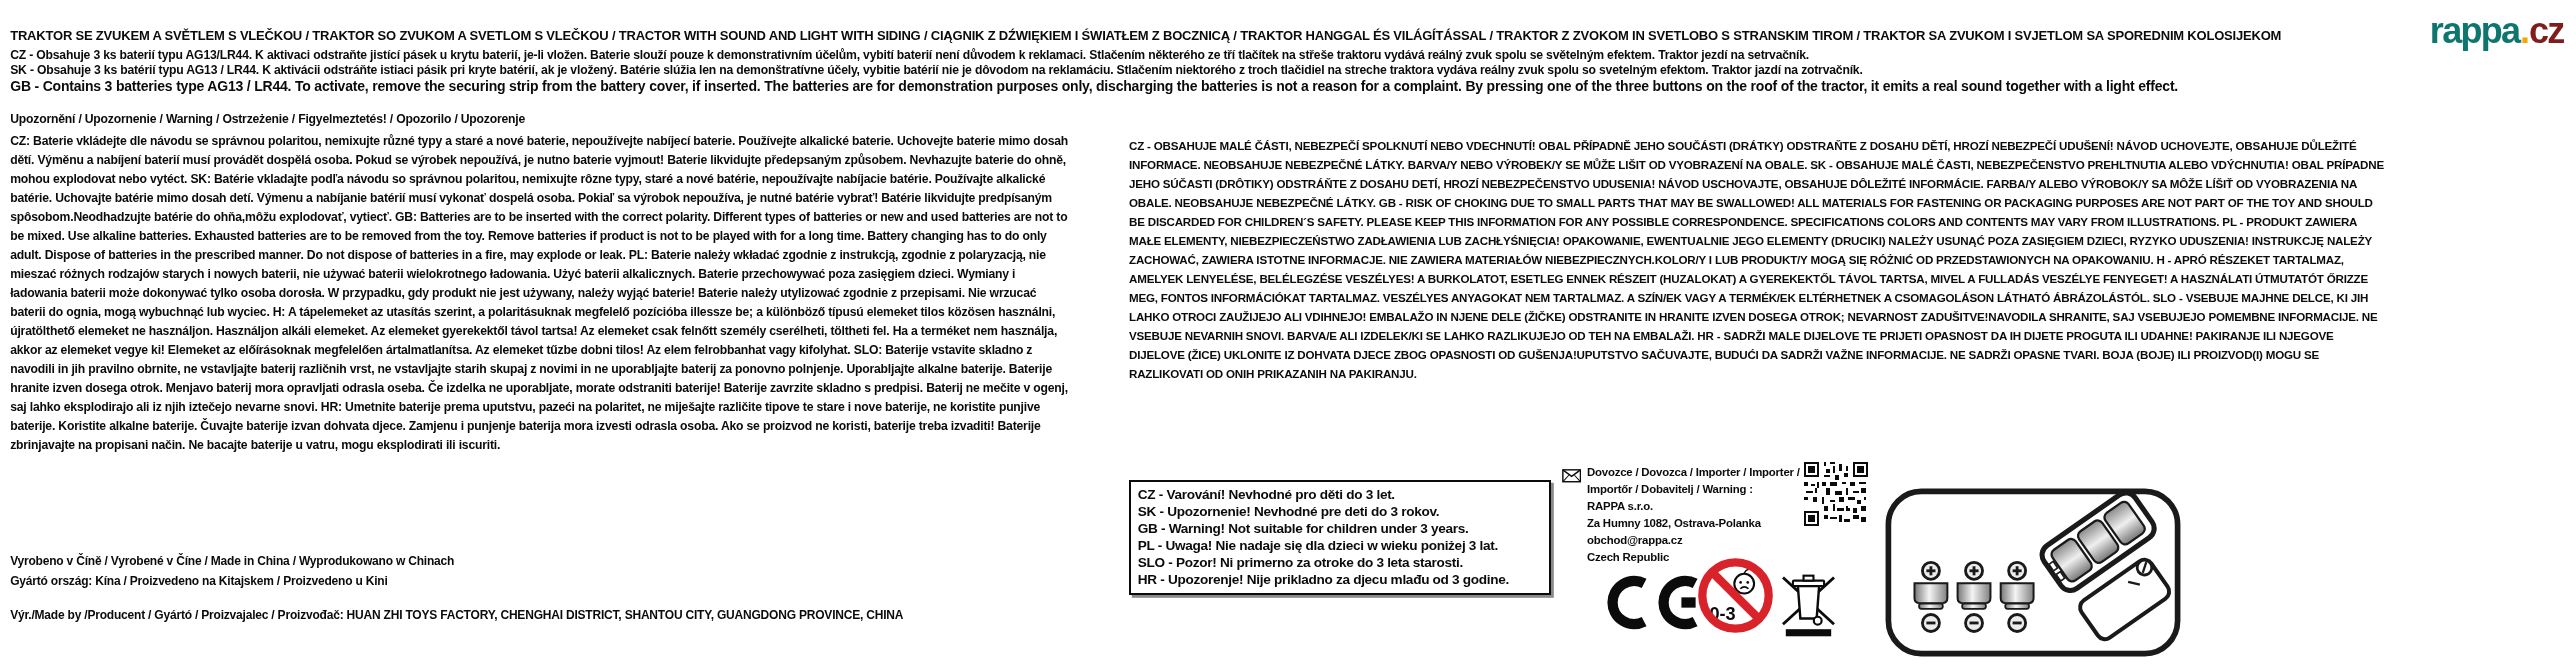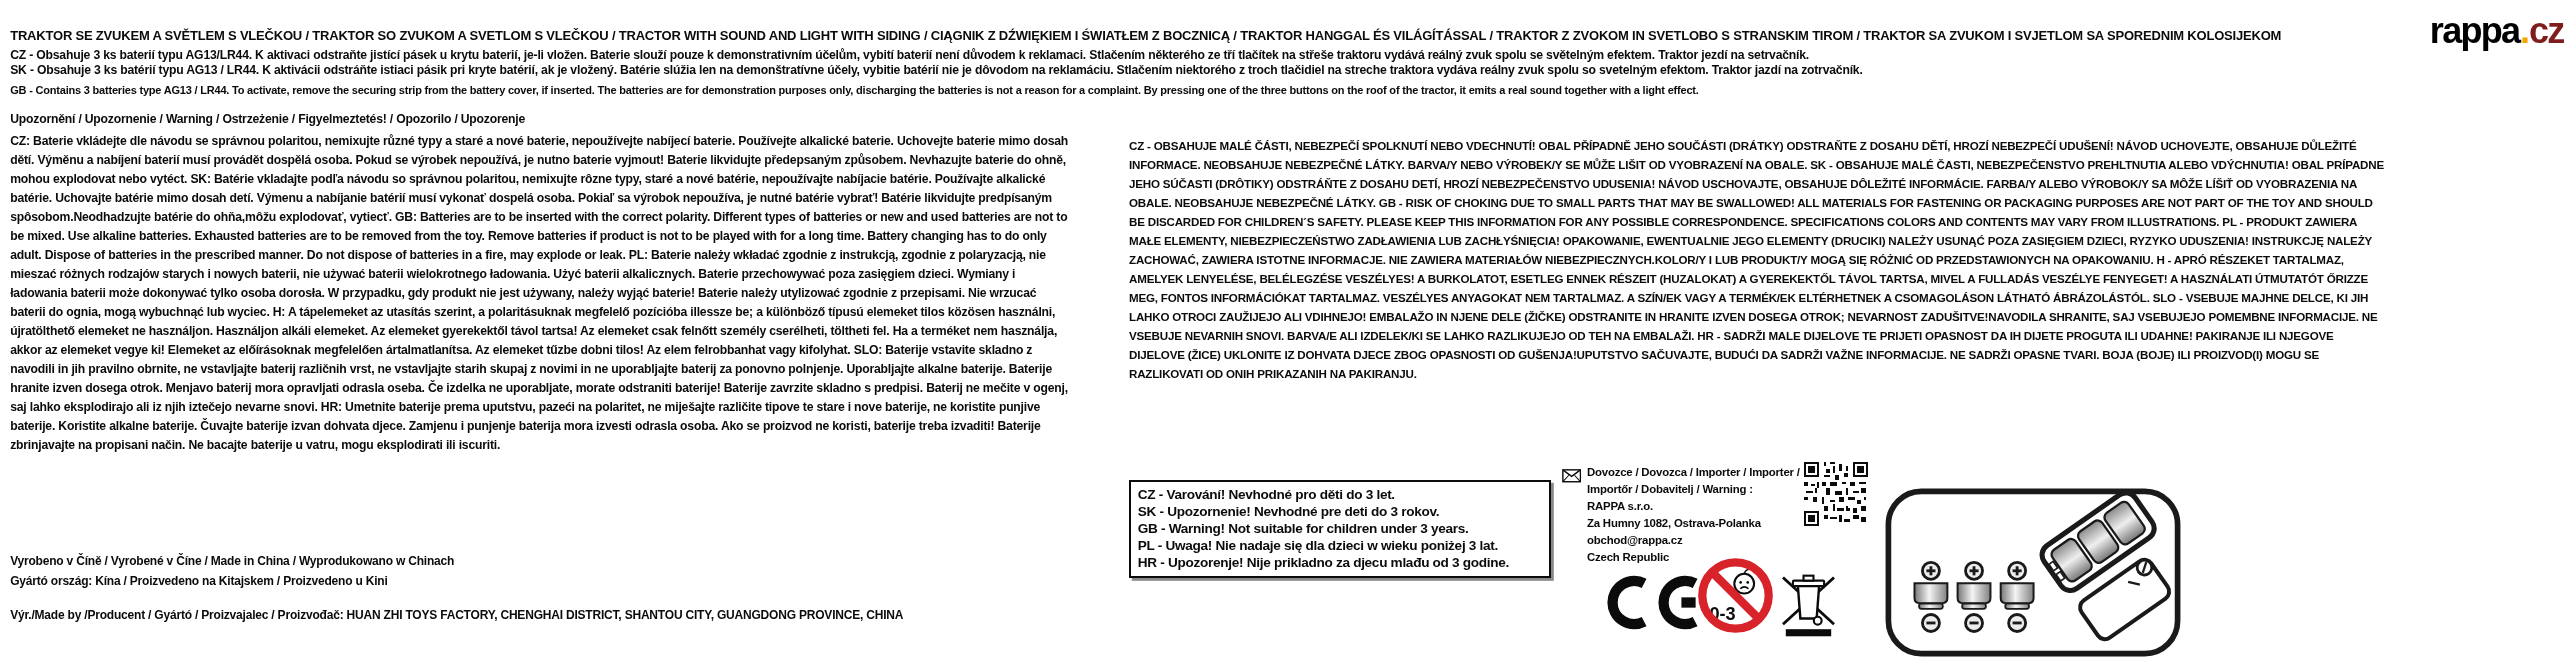--- a/index.html
+++ b/index.html
@@ -8,21 +8,21 @@
     font-family:"Liberation Sans","DejaVu Sans",sans-serif;
     color:#0b0b0b;overflow:hidden;
   }
   .abs{position:absolute;}
   .nowrap{white-space:nowrap;}
   .b{font-weight:700;}
   
   .title-line{left:10.2px;top:28px;font-size:13px;letter-spacing:-0.2px;}
   .hdr-cz{left:10.2px;top:48px;font-size:12.2px;letter-spacing:-0.2px;}
   .hdr-sk{left:10.2px;top:63px;font-size:12.2px;letter-spacing:-0.2px;}
-  .hdr-gb{left:10.2px;top:84px;font-size:11px;letter-spacing:-0.2px;}
+  .hdr-gb{left:10.2px;top:78px;font-size:14px;letter-spacing:-0.2px;}
   
   .logo{right:12.5px;top:12.5px;font-size:36px;font-weight:700;letter-spacing:-1.7px;line-height:1;}
   .logo .dot{margin:0 0.6px;}
   
   .warn-heading{left:10.2px;top:112px;font-size:12.2px;letter-spacing:-0.2px;}
   .warn-body{left:10.2px;top:132px;width:1062px;font-size:12.2px;line-height:19px;letter-spacing:-0.2px;text-align:left;}
   
   .caps-body{left:1129px;top:136px;width:1257px;font-size:11.6px;line-height:19px;letter-spacing:-0.2px;}
   
   .madein-1{left:10.2px;top:554px;font-size:12px;letter-spacing:-0.2px;}
@@ -48,37 +48,38 @@
 </style>
 </head>
 <body>
 
 <div class="abs title-line b nowrap">TRAKTOR SE ZVUKEM A SVĚTLEM S VLEČKOU / TRAKTOR SO ZVUKOM A SVETLOM S VLEČKOU / TRACTOR WITH SOUND AND LIGHT WITH SIDING / CIĄGNIK Z DŹWIĘKIEM I ŚWIATŁEM Z BOCZNICĄ / TRAKTOR HANGGAL ÉS VILÁGÍTÁSSAL / TRAKTOR Z ZVOKOM IN SVETLOBO S STRANSKIM TIROM / TRAKTOR SA ZVUKOM I SVJETLOM SA SPOREDNIM KOLOSIJEKOM</div>
 <div class="abs hdr-cz b nowrap">CZ - Obsahuje 3 ks baterií typu AG13/LR44. K aktivaci odstraňte jistící pásek u krytu baterií, je-li vložen. Baterie slouží pouze k demonstrativním účelům, vybití baterií není důvodem k reklamaci. Stlačením některého ze tří tlačítek na střeše traktoru vydává reálný zvuk spolu se světelným efektem. Traktor jezdí na setrvačník.</div>
 <div class="abs hdr-sk b nowrap">SK - Obsahuje 3 ks batérií typu AG13 / LR44. K aktivácii odstráňte istiaci pásik pri kryte batérií, ak je vložený. Batérie slúžia len na demonštratívne účely, vybitie batérií nie je dôvodom na reklamáciu. Stlačením niektorého z troch tlačidiel na streche traktora vydáva reálny zvuk spolu so svetelným efektom. Traktor jazdí na zotrvačník.</div>
 <div class="abs hdr-gb b nowrap">GB - Contains 3 batteries type AG13 / LR44. To activate, remove the securing strip from the battery cover, if inserted. The batteries are for demonstration purposes only, discharging the batteries is not a reason for a complaint. By pressing one of the three buttons on the roof of the tractor, it emits a real sound together with a light effect.</div>
 
 <div class="abs logo nowrap">
-  <span style="color:#000000;">rappa</span><span class="dot" style="color:#f7a600;">.</span><span style="color:#7f1d1d;">cz</span>
+  <span style="color:#0f766e;">rappa</span><span class="dot" style="color:#f7a600;">.</span><span style="color:#7f1d1d;">cz</span>
 </div>
 
 <div class="abs warn-heading b">Upozornění / Upozornenie / Warning / Ostrzeżenie / Figyelmeztetés! / Opozorilo / Upozorenje</div>
 <div class="abs warn-body b">CZ: Baterie vkládejte dle návodu se správnou polaritou, nemixujte různé typy a staré a nové baterie, nepoužívejte nabíjecí baterie. Používejte alkalické baterie. Uchovejte baterie mimo dosah dětí. Výměnu a nabíjení baterií musí provádět dospělá osoba. Pokud se výrobek nepoužívá, je nutno baterie vyjmout! Baterie likvidujte předepsaným způsobem. Nevhazujte baterie do ohně, mohou explodovat nebo vytéct. SK: Batérie vkladajte podľa návodu so správnou polaritou, nemixujte rôzne typy, staré a nové batérie, nepoužívajte nabíjacie batérie. Používajte alkalické batérie. Uchovajte batérie mimo dosah detí. Výmenu a nabíjanie batérií musí vykonať dospelá osoba. Pokiaľ sa výrobok nepoužíva, je nutné batérie vybrať! Batérie likvidujte predpísaným spôsobom.Neodhadzujte batérie do ohňa,môžu explodovať, vytiecť. GB: Batteries are to be inserted with the correct polarity. Different types of batteries or new and used batteries are not to be mixed. Use alkaline batteries. Exhausted batteries are to be removed from the toy. Remove batteries if product is not to be played with for a long time. Battery changing has to do only adult. Dispose of batteries in the prescribed manner. Do not dispose of batteries in a fire, may explode or leak. PL: Baterie należy wkładać zgodnie z instrukcją, zgodnie z polaryzacją, nie mieszać różnych rodzajów starych i nowych baterii, nie używać baterii wielokrotnego ładowania. Użyć baterii alkalicznych. Baterie przechowywać poza zasięgiem dzieci. Wymiany i ładowania baterii może dokonywać tylko osoba dorosła. W przypadku, gdy produkt nie jest używany, należy wyjąć baterie! Baterie należy utylizować zgodnie z przepisami. Nie wrzucać baterii do ognia, mogą wybuchnąć lub wyciec. H: A tápelemeket az utasítás szerint, a polaritásuknak megfelelő pozícióba illessze be; a különböző típusú elemeket tilos közösen használni, újratölthető elemeket ne használjon. Használjon alkáli elemeket. Az elemeket gyerekektől távol tartsa! Az elemeket csak felnőtt személy cserélheti, töltheti fel. Ha a terméket nem használja, akkor az elemeket vegye ki! Elemeket az előírásoknak megfelelően ártalmatlanítsa. Az elemeket tűzbe dobni tilos! Az elem felrobbanhat vagy kifolyhat. SLO: Baterije vstavite skladno z navodili in jih pravilno obrnite, ne vstavljajte baterij različnih vrst, ne vstavljajte starih skupaj z novimi in ne uporabljajte baterij za ponovno polnjenje. Uporabljajte alkalne baterije. Baterije hranite izven dosega otrok. Menjavo baterij mora opravljati odrasla oseba. Če izdelka ne uporabljate, morate odstraniti baterije! Baterije zavrzite skladno s predpisi. Baterij ne mečite v ogenj, saj lahko eksplodirajo ali iz njih iztečejo nevarne snovi. HR: Umetnite baterije prema uputstvu, pazeći na polaritet, ne miješajte različite tipove te stare i nove baterije, ne koristite punjive baterije. Koristite alkalne baterije. Čuvajte baterije izvan dohvata djece. Zamjenu i punjenje baterija mora izvesti odrasla osoba. Ako se proizvod ne koristi, baterije treba izvaditi! Baterije zbrinjavajte na propisani način. Ne bacajte baterije u vatru, mogu eksplodirati ili iscuriti.</div>
 
 <div class="abs caps-body b">CZ - OBSAHUJE MALÉ ČÁSTI, NEBEZPEČÍ SPOLKNUTÍ NEBO VDECHNUTÍ! OBAL PŘÍPADNĚ JEHO SOUČÁSTI (DRÁTKY) ODSTRAŇTE Z DOSAHU DĚTÍ, HROZÍ NEBEZPEČÍ UDUŠENÍ! NÁVOD UCHOVEJTE, OBSAHUJE DŮLEŽITÉ INFORMACE. NEOBSAHUJE NEBEZPEČNÉ LÁTKY. BARVA/Y NEBO VÝROBEK/Y SE MŮŽE LIŠIT OD VYOBRAZENÍ NA OBALE. SK - OBSAHUJE MALÉ ČASTI, NEBEZPEČENSTVO PREHLTNUTIA ALEBO VDÝCHNUTIA! OBAL PRÍPADNE JEHO SÚČASTI (DRÔTIKY) ODSTRÁŇTE Z DOSAHU DETÍ, HROZÍ NEBEZPEČENSTVO UDUSENIA! NÁVOD USCHOVAJTE, OBSAHUJE DÔLEŽITÉ INFORMÁCIE. FARBA/Y ALEBO VÝROBOK/Y SA MÔŽE LÍŠIŤ OD VYOBRAZENIA NA OBALE. NEOBSAHUJE NEBEZPEČNÉ LÁTKY.  GB - RISK OF CHOKING DUE TO SMALL PARTS THAT MAY BE SWALLOWED! ALL MATERIALS FOR FASTENING OR PACKAGING PURPOSES ARE NOT PART OF THE TOY AND SHOULD BE DISCARDED FOR CHILDREN´S SAFETY. PLEASE KEEP THIS INFORMATION FOR ANY POSSIBLE CORRESPONDENCE. SPECIFICATIONS COLORS AND CONTENTS MAY VARY FROM ILLUSTRATIONS. PL - PRODUKT ZAWIERA MAŁE ELEMENTY, NIEBEZPIECZEŃSTWO ZADŁAWIENIA LUB ZACHŁYŚNIĘCIA! OPAKOWANIE, EWENTUALNIE JEGO ELEMENTY (DRUCIKI) NALEŻY USUNĄĆ POZA ZASIĘGIEM DZIECI, RYZYKO UDUSZENIA! INSTRUKCJĘ NALEŻY ZACHOWAĆ, ZAWIERA ISTOTNE INFORMACJE.  NIE ZAWIERA MATERIAŁÓW NIEBEZPIECZNYCH.KOLOR/Y I LUB PRODUKT/Y MOGĄ SIĘ RÓŻNIĆ OD PRZEDSTAWIONYCH NA OPAKOWANIU. H - APRÓ RÉSZEKET TARTALMAZ, AMELYEK LENYELÉSE, BELÉLEGZÉSE VESZÉLYES!  A BURKOLATOT, ESETLEG ENNEK RÉSZEIT (HUZALOKAT) A GYEREKEKTŐL TÁVOL TARTSA, MIVEL A FULLADÁS VESZÉLYE FENYEGET! A HASZNÁLATI ÚTMUTATÓT ŐRIZZE MEG, FONTOS INFORMÁCIÓKAT TARTALMAZ.  VESZÉLYES ANYAGOKAT NEM TARTALMAZ. A SZÍN/EK VAGY A TERMÉK/EK ELTÉRHETNEK A CSOMAGOLÁSON LÁTHATÓ ÁBRÁZOLÁSTÓL. SLO - VSEBUJE MAJHNE DELCE, KI JIH LAHKO OTROCI ZAUŽIJEJO ALI VDIHNEJO! EMBALAŽO IN NJENE DELE (ŽIČKE) ODSTRANITE IN HRANITE IZVEN DOSEGA OTROK; NEVARNOST ZADUŠITVE!NAVODILA SHRANITE, SAJ VSEBUJEJO POMEMBNE INFORMACIJE.  NE VSEBUJE NEVARNIH SNOVI. BARVA/E ALI IZDELEK/KI SE LAHKO RAZLIKUJEJO OD TEH NA EMBALAŽI. HR - SADRŽI MALE DIJELOVE TE PRIJETI OPASNOST DA IH DIJETE PROGUTA ILI UDAHNE! PAKIRANJE ILI NJEGOVE DIJELOVE (ŽICE) UKLONITE IZ DOHVATA DJECE ZBOG OPASNOSTI OD GUŠENJA!UPUTSTVO SAČUVAJTE, BUDUĆI DA SADRŽI VAŽNE INFORMACIJE. NE SADRŽI OPASNE TVARI. BOJA (BOJE) ILI PROIZVOD(I) MOGU SE RAZLIKOVATI OD ONIH PRIKAZANIH NA PAKIRANJU.</div>
 
 <div class="abs madein-1 b nowrap">Vyrobeno v Číně / Vyrobené v Číne / Made in China / Wyprodukowano w Chinach</div>
 <div class="abs madein-2 b nowrap">Gyártó ország: Kína / Proizvedeno na Kitajskem / Proizvedeno u Kini</div>
 <div class="abs producer b nowrap">Výr./Made by /Producent / Gyártó / Proizvajalec / Proizvođač: HUAN ZHI TOYS FACTORY, CHENGHAI DISTRICT, SHANTOU CITY, GUANGDONG PROVINCE, CHINA</div>
 
 <div class="abs age-box">
   <div>CZ - Varování! Nevhodné pro děti do 3 let.</div>
   <div>SK - Upozornenie! Nevhodné pre deti do 3 rokov.</div>
   <div>GB - Warning! Not suitable for children under 3 years.</div>
   <div>PL - Uwaga! Nie nadaje się dla dzieci w wieku poniżej 3 lat.</div>
+  <div>SLO - Pozor! Ni primerno za otroke do 3 leta starosti.</div>
   <div>HR - Upozorenje! Nije prikladno za djecu mlađu od 3 godine.</div>
 </div>
 
 <div class="abs envelope">
   <svg width="19.3" height="13.6" viewBox="0 0 34 24">
     <rect x="1.5" y="1.5" width="31" height="21" fill="none" stroke="#0b0b0b" stroke-width="2.5"></rect>
     <path d="M2 2 L17 13 L32 2" fill="none" stroke="#0b0b0b" stroke-width="2.5"></path>
     <path d="M2 22 L12 11 M32 22 L22 11" fill="none" stroke="#0b0b0b" stroke-width="1.8"></path>
   </svg>
 </div>

